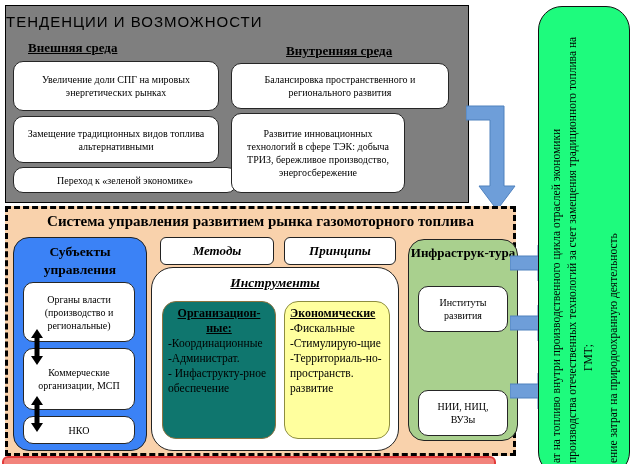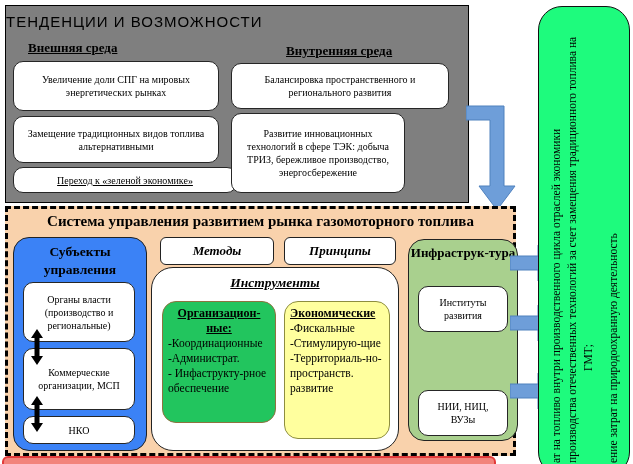--- a/index.html
+++ b/index.html
@@ -12,21 +12,21 @@
             font-family:"Liberation Sans","DejaVu Sans",sans-serif;
             font-size:15px;letter-spacing:1px;}
   .col-head{font-size:13px;font-weight:bold;text-decoration:underline;}
   .h-ext{left:22px;top:34px;}
   .h-int{left:280px;top:37px;}
   .wb{background:#fff;border:1.6px solid #262626;border-radius:10px;
       display:flex;align-items:center;justify-content:center;text-align:center;
       padding:2px 8px;box-sizing:border-box;font-size:10px;line-height:1.3;}
   .a1{left:7px;top:55px;width:206px;height:50px;}
   .a2{left:7px;top:110px;width:206px;height:47px;}
-  .a3{left:7px;top:161px;width:224px;height:26px;text-decoration:underline;}
+  .a3{left:7px;top:161px;width:224px;height:26px;}
   .b1{left:225px;top:57px;width:218px;height:46px;}
   .b2{left:225px;top:107px;width:174px;height:80px;}
   
   .arr-blue{fill:#6e9ed9;stroke:#4f81bd;stroke-width:1;}
   .elbow{left:466px;top:100px;}
   .rarr1{left:510px;top:243px;} .rarr2{left:510px;top:303px;} .rarr3{left:510px;top:371px;}
   
   .panel-sys{left:5px;top:206px;width:511px;height:250px;background:#f9d2ac;
              border:3px dashed #000;box-sizing:border-box;}
   .sys-title{left:0;top:4px;width:100%;text-align:center;font-weight:bold;font-size:15px;}
@@ -41,21 +41,21 @@
   .pill{background:#fff;border:1.6px solid #222;border-radius:6px;
         display:flex;align-items:center;justify-content:center;
         font-weight:bold;font-style:italic;font-size:13px;}
   .methods{left:152px;top:28px;width:112px;height:26px;}
   .principles{left:276px;top:28px;width:110px;height:26px;}
   .instruments{left:143px;top:58px;width:246px;height:182px;background:#fff;
                border:1.6px solid #222;border-radius:22px;}
   .instr-head{left:0;top:7px;width:100%;text-align:center;font-weight:bold;
               font-style:italic;text-decoration:underline;font-size:13.5px;}
   .tool{border-radius:14px;box-sizing:border-box;padding:4px 5px;font-size:11.5px;line-height:1.3;}
-  .org{left:10px;top:33px;width:114px;height:122px;background:#22c55e;border:1px solid #8d7340;}
+  .org{left:10px;top:33px;width:114px;height:138px;background:#0f766e;border:1px solid #8d7340;}
   .econ{left:132px;top:33px;width:106px;height:138px;background:#ffff9e;border:1px solid #8d8d3f;}
   .tool-head{font-weight:bold;text-decoration:underline;font-size:12px;line-height:1.25;}
   .org .tool-head{text-align:center;}
   .infra{left:400px;top:30px;width:108px;height:200px;background:#a9d08e;
          border:1.6px solid #222;border-radius:16px;}
   .infra-head{left:0;top:5px;width:100%;text-align:center;font-weight:bold;
               font-size:13px;line-height:1.25;}
   .i1{left:9px;top:46px;width:90px;height:46px;}
   .i2{left:9px;top:98px;width:90px;height:46px;}
   .i3{left:9px;top:150px;width:90px;height:46px;}

